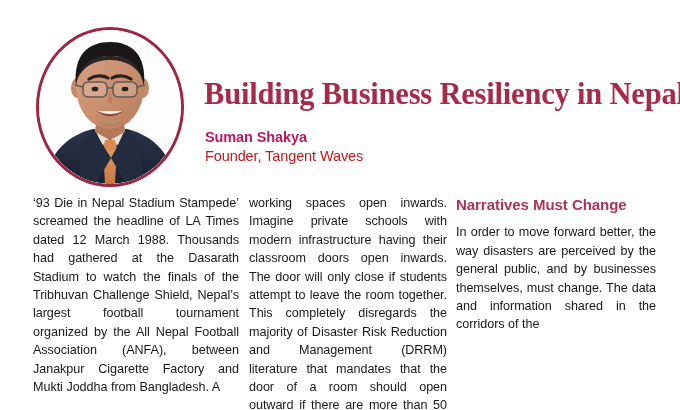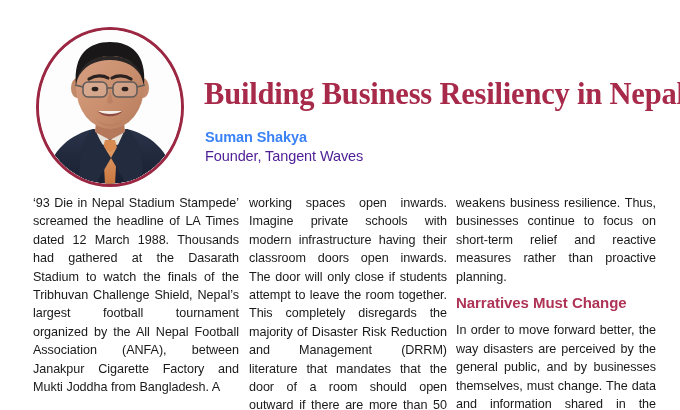--- a/index.html
+++ b/index.html
@@ -62,30 +62,30 @@
     color:#A82A4A;
     white-space:nowrap;
   }
 
   .byline-name {
     position:absolute;
     left:205px; top:129px;
     font-size:14.5px;
     font-weight:bold;
     letter-spacing:-0.1px;
-    color:#3b82f6;
+    color:#be185d;
   }
 
   .byline-role {
     position:absolute;
     left:205px; top:148px;
     font-size:14.5px;
     font-weight:normal;
     letter-spacing:-0.1px;
-    color:#4c1d95;
+    color:#b91c1c;
   }
 
   
   .columns {
     position:absolute;
     left:0; top:194px;
     width:680px; height:220px;
     overflow:hidden;
   }
 
@@ -210,18 +210,17 @@
 
   <div class="col col-1">
     <p class="para last">‘93 Die in Nepal Stadium Stampede’ screamed the headline of LA Times dated 12 March 1988. Thousands had gathered at the Dasarath Stadium to watch the finals of the Tribhuvan Challenge Shield, Nepal’s largest football tournament organized by the All Nepal Football Association (ANFA), between Janakpur Cigarette Factory and Mukti Joddha from Bangladesh. A</p>
   </div>
 
   <div class="col col-2">
     <p class="para last">working spaces open inwards. Imagine private schools with modern infrastructure having their classroom doors open inwards. The door will only close if students attempt to leave the room together. This completely disregards the majority of Disaster Risk Reduction and Management (DRRM) literature that mandates that the door of a room should open outward if there are more than 50 people in</p>
   </div>
 
   <div class="col col-3">
-    <p class="para">weakens business resilience. Thus, businesses continue to focus on short-term relief and reactive measures rather than proactive planning.</p>
     <h2 class="subhead">Narratives Must Change</h2>
     <p class="para last">In order to move forward better, the way disasters are perceived by the general public, and by businesses themselves, must change. The data and information shared in the corridors of the</p>
   </div>
 
 </div>
 
 </body></html>

